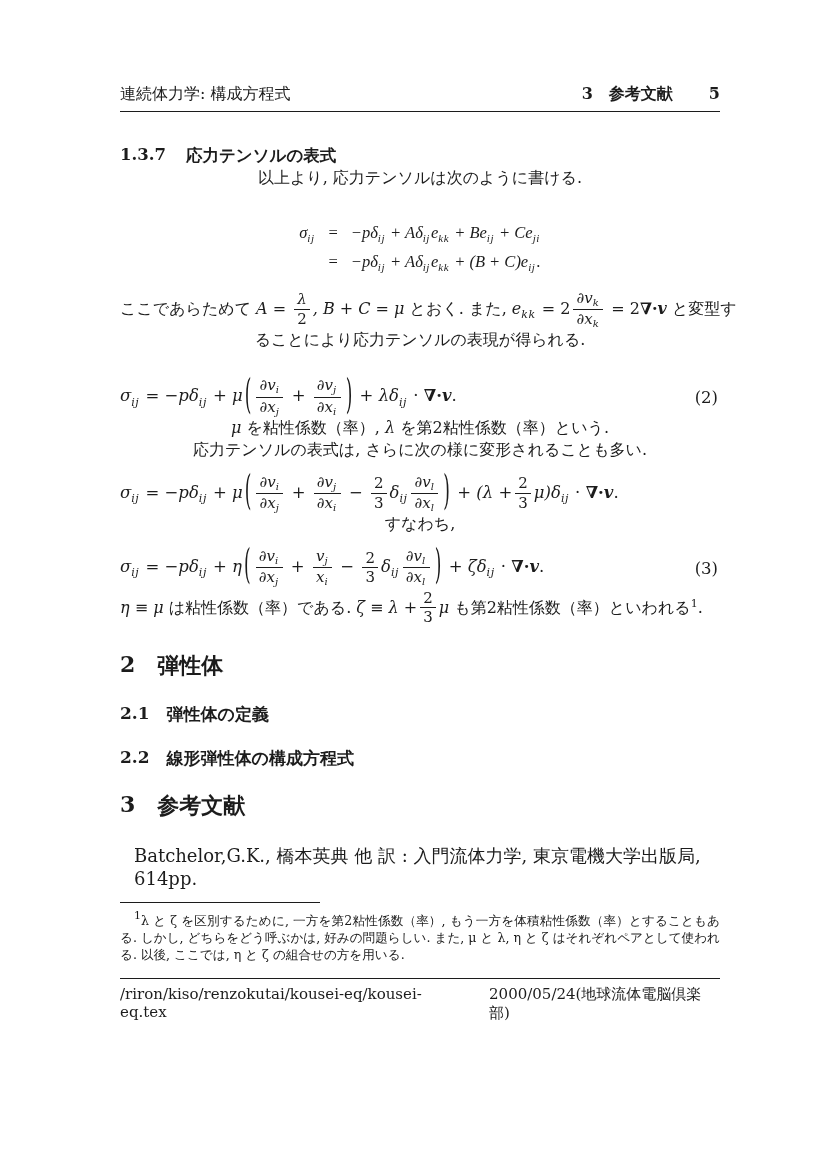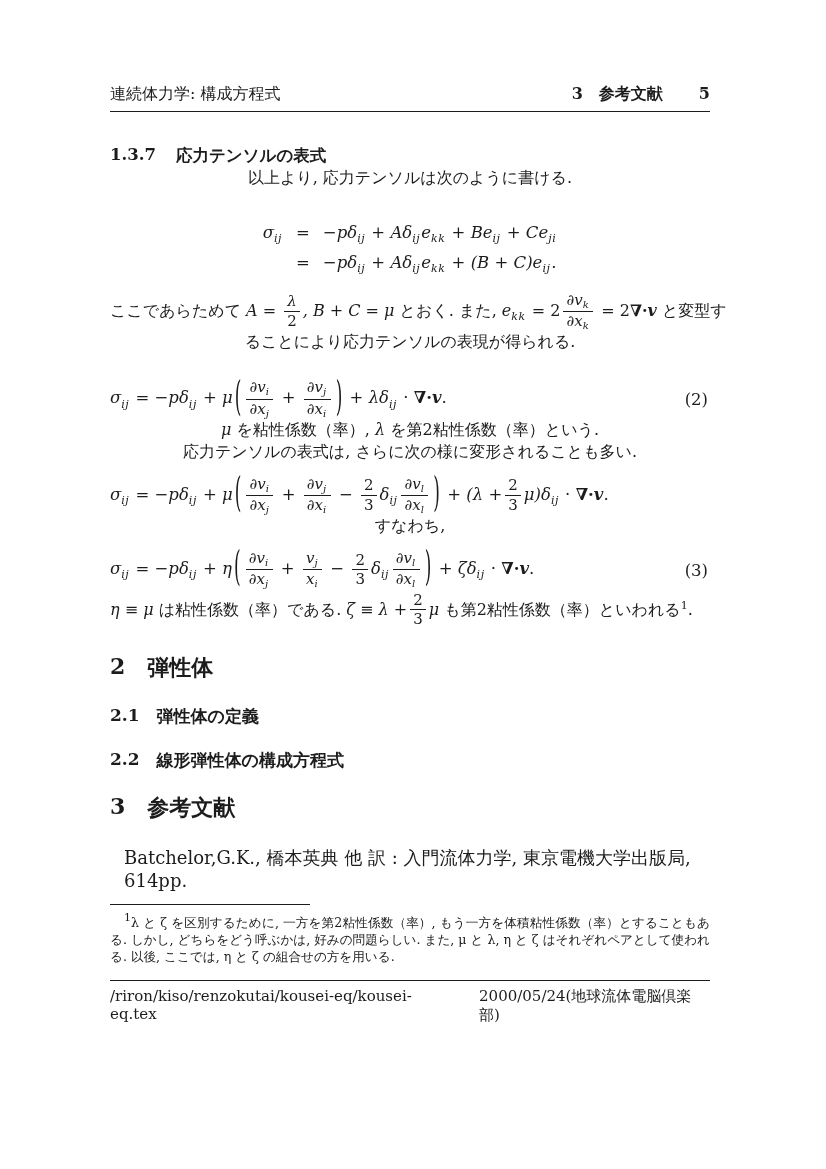--- a/index.html
+++ b/index.html
@@ -1,21 +1,21 @@
 <!DOCTYPE html>
 <html><head>
 <meta charset="utf-8">
 <style>
   html,body{margin:0;padding:0;}
   body{
     width:826px;height:1169px;background:#ffffff;color:#1c1c1c;
     font-family:"DejaVu Serif", serif;
     position:relative;overflow:hidden;
   }
-  .content{position:absolute;left:110px;top:84px;width:600px;}
+  .content{position:absolute;left:120px;top:84px;width:600px;}
   
   .hdr{display:flex;justify-content:space-between;align-items:baseline;font-size:16px;}
   .hdr-right{display:flex;align-items:baseline;font-weight:bold;}
   .hdr-right .secname{margin-right:36px;}
   .rule{border-top:1.6px solid #1c1c1c;margin-top:6px;}
   
   .h3{display:flex;font-weight:bold;font-size:16.5px;margin-top:33px;}
   .h3 .num{margin-right:20px;}
   .h1{display:flex;font-weight:bold;font-size:22px;}
   .h1 .num{margin-right:22px;}
@@ -46,21 +46,21 @@
   .mixline{font-size:16px;line-height:22px;white-space:nowrap;}
   
   .ref{font-size:18px;margin:0;padding-left:14px;}
   .fnrule{border-top:1.3px solid #1c1c1c;width:200px;margin-top:13px;}
   p.fnote{font-size:12.6px;line-height:17px;margin:4px 0 0 0;text-align:justify;}
   p.fnote .ind{display:inline-block;width:14px;}
   .ftrrule{border-top:1.3px solid #1c1c1c;margin-top:15px;}
   .ftr{display:flex;font-size:15px;margin-top:6px;gap:24px;}
   
   .sp-p1{margin-top:14px;}
-  .sp-eq1{margin-top:30px;}
+  .sp-eq1{margin-top:30px;font-family:Liberation Serif, serif;}
   .sp-p2{margin-top:13px;}
   .sp-eq2{margin-top:26px;}
   .sp-p3{margin-top:19px;}
   .sp-p4{margin-top:43px;}
   .sp-eq3{margin-top:13px;}
   .sp-p5{margin-top:8px;}
   .sp-eq4{margin-top:13px;}
   .sp-p6{margin-top:2px;}
   .sp-s2{margin-top:25px;}
   .sp-s21{margin-top:22px;}

